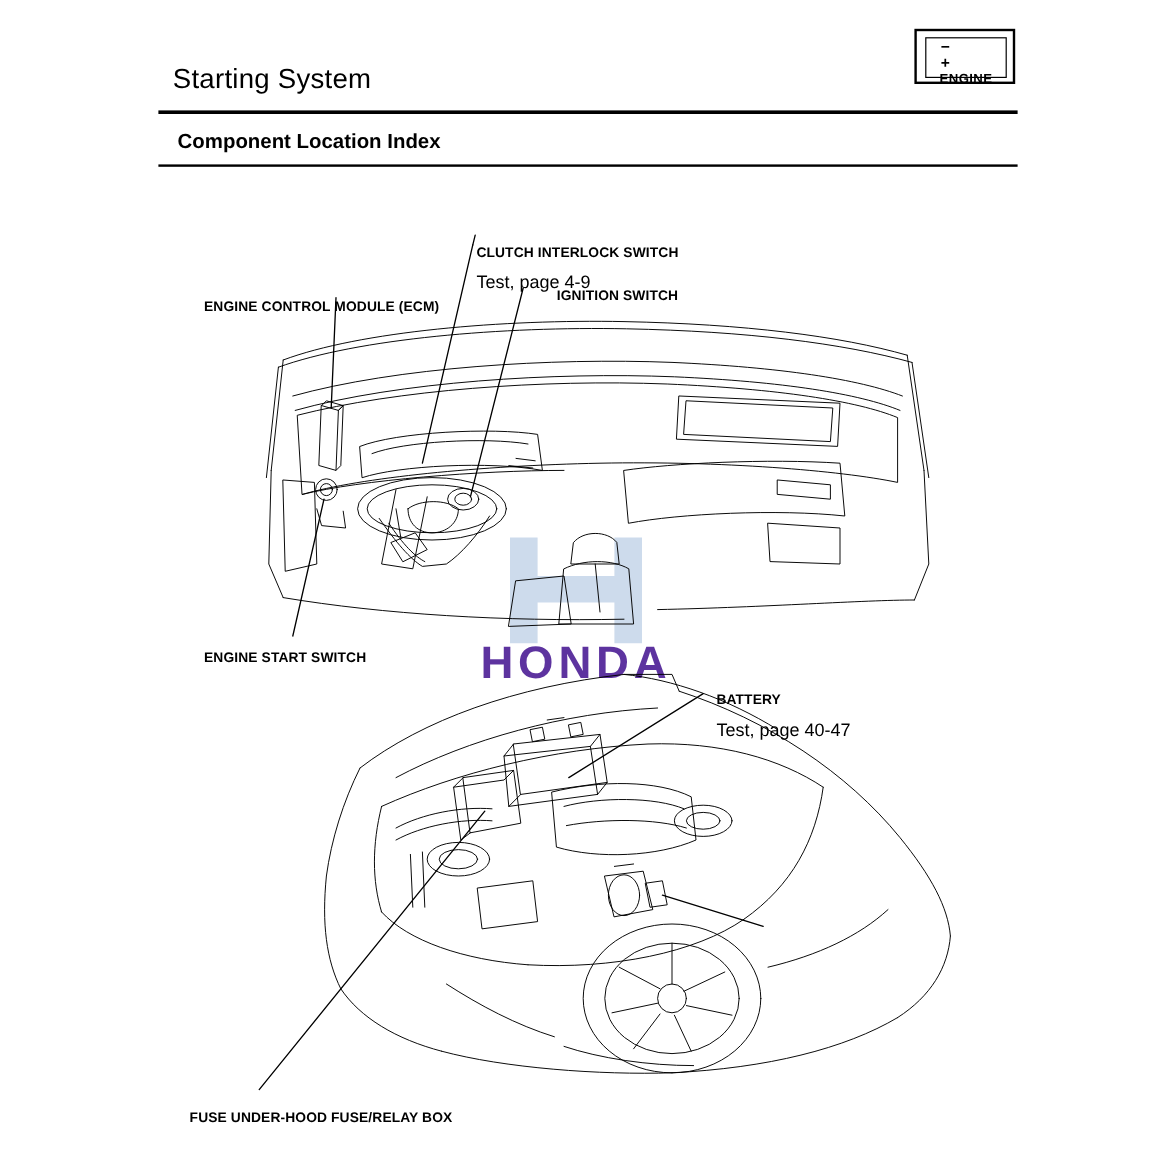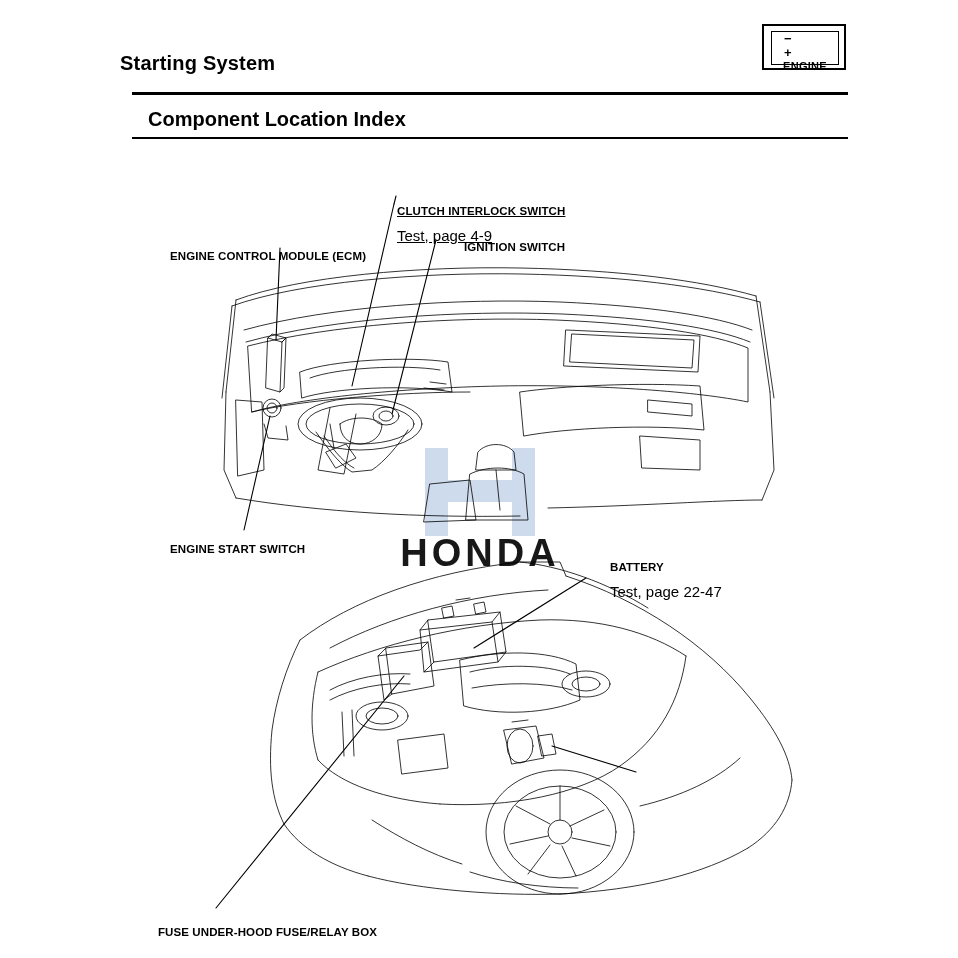--- a/index.html
+++ b/index.html
@@ -54,39 +54,39 @@
   .badge-label {
     font-size: 11px;
     font-weight: bold;
     letter-spacing: 0.3px;
     line-height: 14px;
     margin-top: 12px;
   }
 
   .page-title {
     position: absolute;
-    left: 120px;
+    left: 144px;
     top: 52px;
-    font-size: 20px;
-    font-weight: bold;
+    font-size: 23px;
+    font-weight: normal;
     letter-spacing: 0.2px;
   }
   .rule-top {
     position: absolute;
     left: 132px;
     top: 92px;
     width: 716px;
     height: 3px;
     background: #000;
   }
   .section-title {
     position: absolute;
     left: 148px;
     top: 108px;
-    font-size: 20px;
+    font-size: 17px;
     font-weight: bold;
   }
   .rule-under {
     position: absolute;
     left: 132px;
     top: 137px;
     width: 716px;
     height: 1.5px;
     background: #000;
   }
@@ -121,21 +121,21 @@
   }
   .wm-text {
     position: absolute;
     left: 0;
     top: 92px;
     width: 300px;
     text-align: center;
     font-size: 38px;
     font-weight: bold;
     letter-spacing: 4px;
-    color: #000000;
+    color: #4c1d95;
   }
 
   svg.art {
     position: absolute;
     left: 0;
     top: 0;
     width: 958px;
     height: 958px;
     pointer-events: none;
   }
@@ -318,40 +318,40 @@
 
     <path class="lead" d="M586 578 L 474 648"></path>
 
     <path class="lead" d="M636 772 L 552 746"></path>
 
     <path class="lead" d="M216 908 L 404 676"></path>
 
     <path class="lead" d="M394 204 L 396 196"></path>
   </svg>
 
-  <div class="label" style="left:397px; top:192px;text-decoration:underline;">
+  <div class="label" style="left:397px; top:192px;">
     <span class="ttl">CLUTCH INTERLOCK SWITCH</span>
     <span class="sub">Test, page 4-9</span>
   </div>
 
   <div class="label" style="left:440px; top:228px;margin-left:24px;">
     <span class="ttl">IGNITION SWITCH</span>
   </div>
 
   <div class="label" style="left:170px; top:530px;">
     <span class="ttl">ENGINE START SWITCH</span>
   </div>
 
   <div class="label" style="left:170px; top:237px;">
     <span class="ttl">ENGINE CONTROL MODULE (ECM)</span>
   </div>
 
-  <div class="label" style="left:597px; top:548px;margin-left:13px;">
+  <div class="label" style="left:597px; top:565px;">
     <span class="ttl">BATTERY</span>
-    <span class="sub">Test, page 22-47</span>
+    <span class="sub">Test, page 40-47</span>
   </div>
 
 
   <div class="label" style="left:158px; top:913px;">
     <span class="ttl">FUSE UNDER-HOOD FUSE/RELAY BOX</span>
   </div>
 
 </div>
 
 </body></html>

